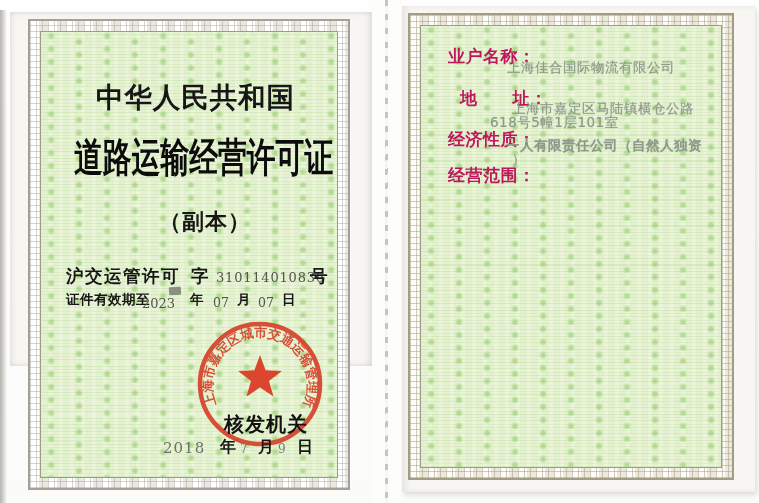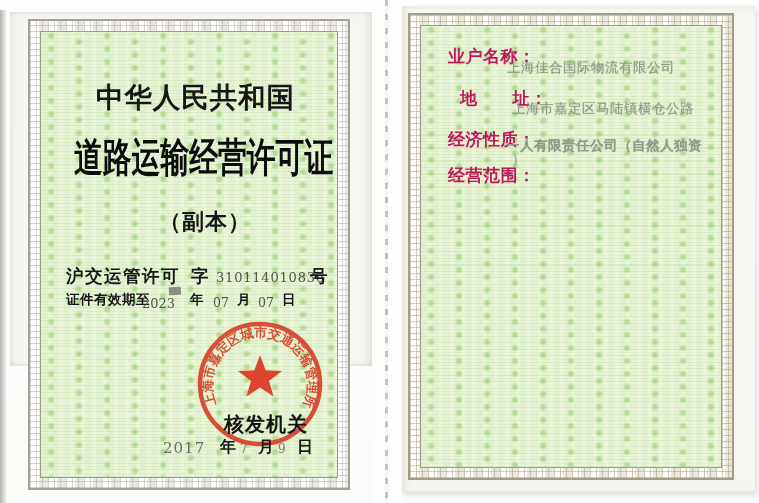--- a/index.html
+++ b/index.html
@@ -99,41 +99,42 @@
         <path id="sealArc" d="M 20.2,84.5 A 48,48 0 1 1 107.8,84.5" fill="none"></path>
       </defs>
       <circle cx="64" cy="64" r="60" fill="none" stroke="#d6432c" stroke-width="4.5"></circle>
       <polygon fill="#da3a22" points="64,35 69.6,50.3 85.9,50.9 73,60.9 77.5,76.6 64,67.5 50.5,76.6 55,60.9 42.1,50.9 58.4,50.3"></polygon>
       <text fill="#d6432c" font-size="13" font-weight="600" letter-spacing="0">
         <textPath href="#sealArc" startOffset="0" textLength="192" lengthAdjust="spacingAndGlyphs">上海市嘉定区城市交通运输管理所</textPath>
       </text>
     </svg>
     <div class="txt issuer">核发机关</div>
 
-    <div class="txt serif" style="left:153px;top:429px;font-size:15px;color:#6e6e6a;letter-spacing:1px;">2017</div>
+    <div class="txt serif" style="left:153px;top:429px;font-size:15px;color:#6e6e6a;letter-spacing:1px;">2018</div>
     <div class="txt" style="left:210px;top:427px;font-size:16px;font-weight:600;">年</div>
     <div class="txt serif" style="left:230px;top:431px;font-size:12px;color:#7b7b76;">7</div>
     <div class="txt" style="left:248px;top:427px;font-size:16px;font-weight:600;">月</div>
     <div class="txt serif" style="left:268px;top:431px;font-size:12px;color:#7b7b76;">9</div>
     <div class="txt" style="left:287px;top:427px;font-size:16px;font-weight:600;">日</div>
   </div>
 
   <div class="gutter"></div>
   <div class="crease"></div>
 
   <div class="page page-right">
     <div class="frame frame-olive">
       <div class="guilloche"></div>
     </div>
 
     <div class="txt flabel" style="left:46px;top:42px;">业户名称：</div>
     <div class="txt fvalue faded" style="left:105px;top:55px;">上海佳合国际物流有限公司</div>
 
     <div class="txt flabel" style="left:46px;top:84px;margin-left:12px;">地　　址：</div>
     <div class="txt fvalue faded" style="left:110px;top:96px;">上海市嘉定区马陆镇横仓公路</div>
+    <div class="txt fvalue faded" style="left:88px;top:110px;">618号5幢1层101室</div>
 
     <div class="txt flabel" style="left:46px;top:125px;">经济性质：</div>
     <div class="txt fvalue faded" style="left:104px;top:133px;font-weight:bold;">一人有限责任公司（自然人独资</div>
     <div class="txt fvalue faded" style="left:110px;top:147px;">）</div>
 
     <div class="txt flabel" style="left:46px;top:161px;">经营范围：</div>
   </div>
 
 </div>
 

